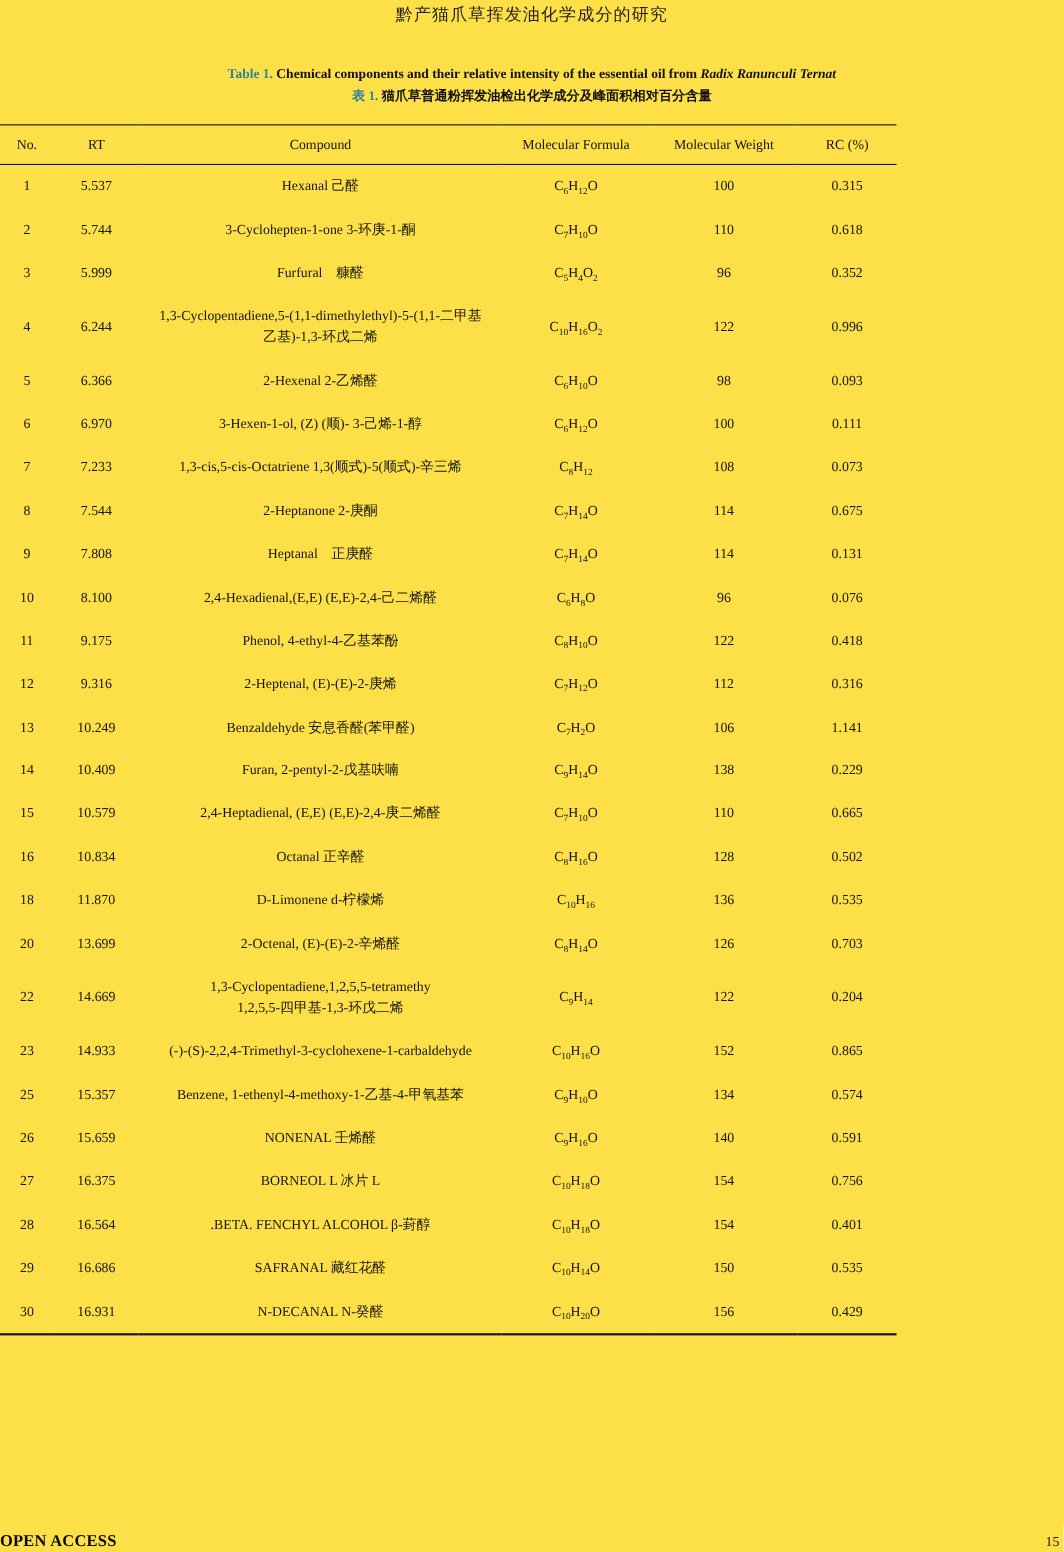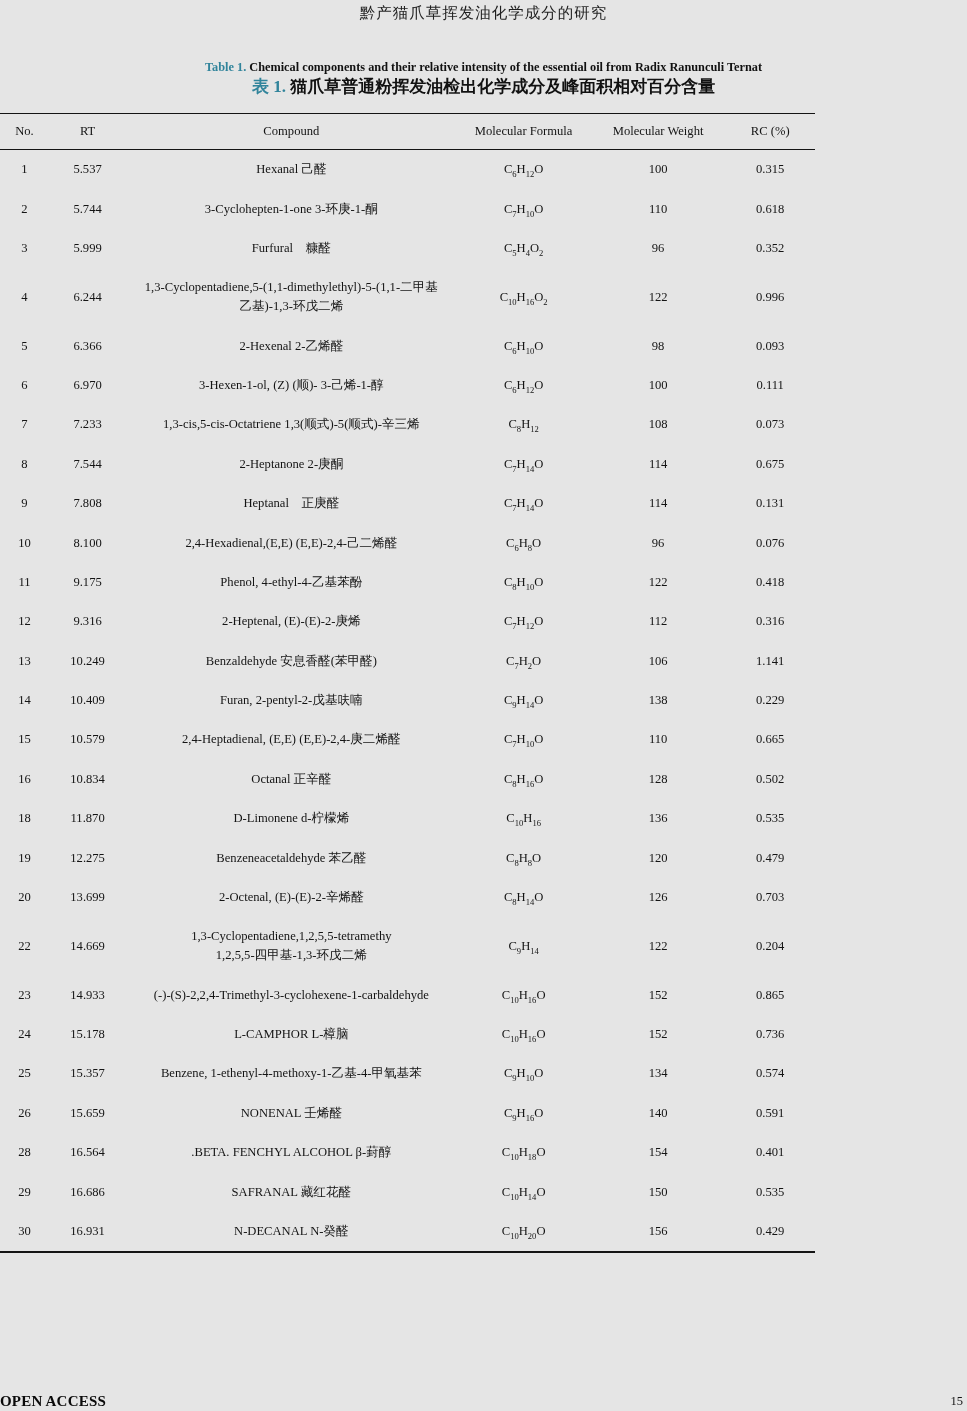--- a/index.html
+++ b/index.html
@@ -1,40 +1,40 @@
 <!DOCTYPE html>
 <html style="--accent: #31849B;"><head>
 <meta charset="utf-8">
 <style>
   html,body{margin:0;padding:0;background:#fff;}
   .page{
     position:relative;
     width:967px;height:1411px;
-    background:#e5e5e5;
+    background:#fde047;
     font-family:"Liberation Serif","DejaVu Serif",serif;
     color:#1a1a1a;
     overflow:hidden;
   }
   .page-title{
     position:absolute;top:3px;left:0;right:0;
     text-align:center;
     font-size:15.5px;
     letter-spacing:1px;
     color:#1f1f1f;
   }
   .caption{
     position:absolute;top:57px;left:0;right:0;
     text-align:center;
     font-weight:bold;
   }
   .cap-line{line-height:20px;}
   .cap-en{font-size:12.3px;color:#111;}
-  .cap-zh{font-size:17px;color:#111;}
+  .cap-zh{font-size:12px;color:#111;}
   .accent{color:var(--accent,#31849B);}
-  .ital{}
+  .ital{font-style:italic;}
   table.compounds{
     position:absolute;top:113px;left:0;
     width:815px;
     border-collapse:collapse;
     table-layout:fixed;
     border-top:1.5px solid #141414;
     border-bottom:2px solid #141414;
   }
   table.compounds thead th{
     font-weight:normal;
@@ -251,28 +251,20 @@
 
         <tr>
           <td class="c-no">18</td>
           <td class="c-rt">11.870</td>
           <td class="c-compound">D-Limonene d-柠檬烯</td>
           <td class="c-formula">C<sub>10</sub>H<sub>16</sub></td>
           <td class="c-mw">136</td>
           <td class="c-rc">0.535</td>
         </tr>
 
-        <tr>
-          <td class="c-no">19</td>
-          <td class="c-rt">12.275</td>
-          <td class="c-compound">Benzeneacetaldehyde 苯乙醛</td>
-          <td class="c-formula">C<sub>8</sub>H<sub>8</sub>O</td>
-          <td class="c-mw">120</td>
-          <td class="c-rc">0.479</td>
-        </tr>
 
         <tr>
           <td class="c-no">20</td>
           <td class="c-rt">13.699</td>
           <td class="c-compound">2-Octenal, (E)-(E)-2-辛烯醛</td>
           <td class="c-formula">C<sub>8</sub>H<sub>14</sub>O</td>
           <td class="c-mw">126</td>
           <td class="c-rc">0.703</td>
         </tr>
 
@@ -289,47 +281,47 @@
 
         <tr>
           <td class="c-no">23</td>
           <td class="c-rt">14.933</td>
           <td class="c-compound">(-)-(S)-2,2,4-Trimethyl-3-cyclohexene-1-carbaldehyde</td>
           <td class="c-formula">C<sub>10</sub>H<sub>16</sub>O</td>
           <td class="c-mw">152</td>
           <td class="c-rc">0.865</td>
         </tr>
 
-        <tr>
-          <td class="c-no">24</td>
-          <td class="c-rt">15.178</td>
-          <td class="c-compound">L-CAMPHOR L-樟脑</td>
-          <td class="c-formula">C<sub>10</sub>H<sub>16</sub>O</td>
-          <td class="c-mw">152</td>
-          <td class="c-rc">0.736</td>
-        </tr>
 
         <tr>
           <td class="c-no">25</td>
           <td class="c-rt">15.357</td>
           <td class="c-compound">Benzene, 1-ethenyl-4-methoxy-1-乙基-4-甲氧基苯</td>
           <td class="c-formula">C<sub>9</sub>H<sub>10</sub>O</td>
           <td class="c-mw">134</td>
           <td class="c-rc">0.574</td>
         </tr>
 
         <tr>
           <td class="c-no">26</td>
           <td class="c-rt">15.659</td>
           <td class="c-compound">NONENAL 壬烯醛</td>
           <td class="c-formula">C<sub>9</sub>H<sub>16</sub>O</td>
           <td class="c-mw">140</td>
           <td class="c-rc">0.591</td>
         </tr>
 
+        <tr>
+          <td class="c-no">27</td>
+          <td class="c-rt">16.375</td>
+          <td class="c-compound">BORNEOL L 冰片 L</td>
+          <td class="c-formula">C<sub>10</sub>H<sub>18</sub>O</td>
+          <td class="c-mw">154</td>
+          <td class="c-rc">0.756</td>
+        </tr>
 
         <tr>
           <td class="c-no">28</td>
           <td class="c-rt">16.564</td>
           <td class="c-compound">.BETA. FENCHYL ALCOHOL β-葑醇</td>
           <td class="c-formula">C<sub>10</sub>H<sub>18</sub>O</td>
           <td class="c-mw">154</td>
           <td class="c-rc">0.401</td>
         </tr>
 

